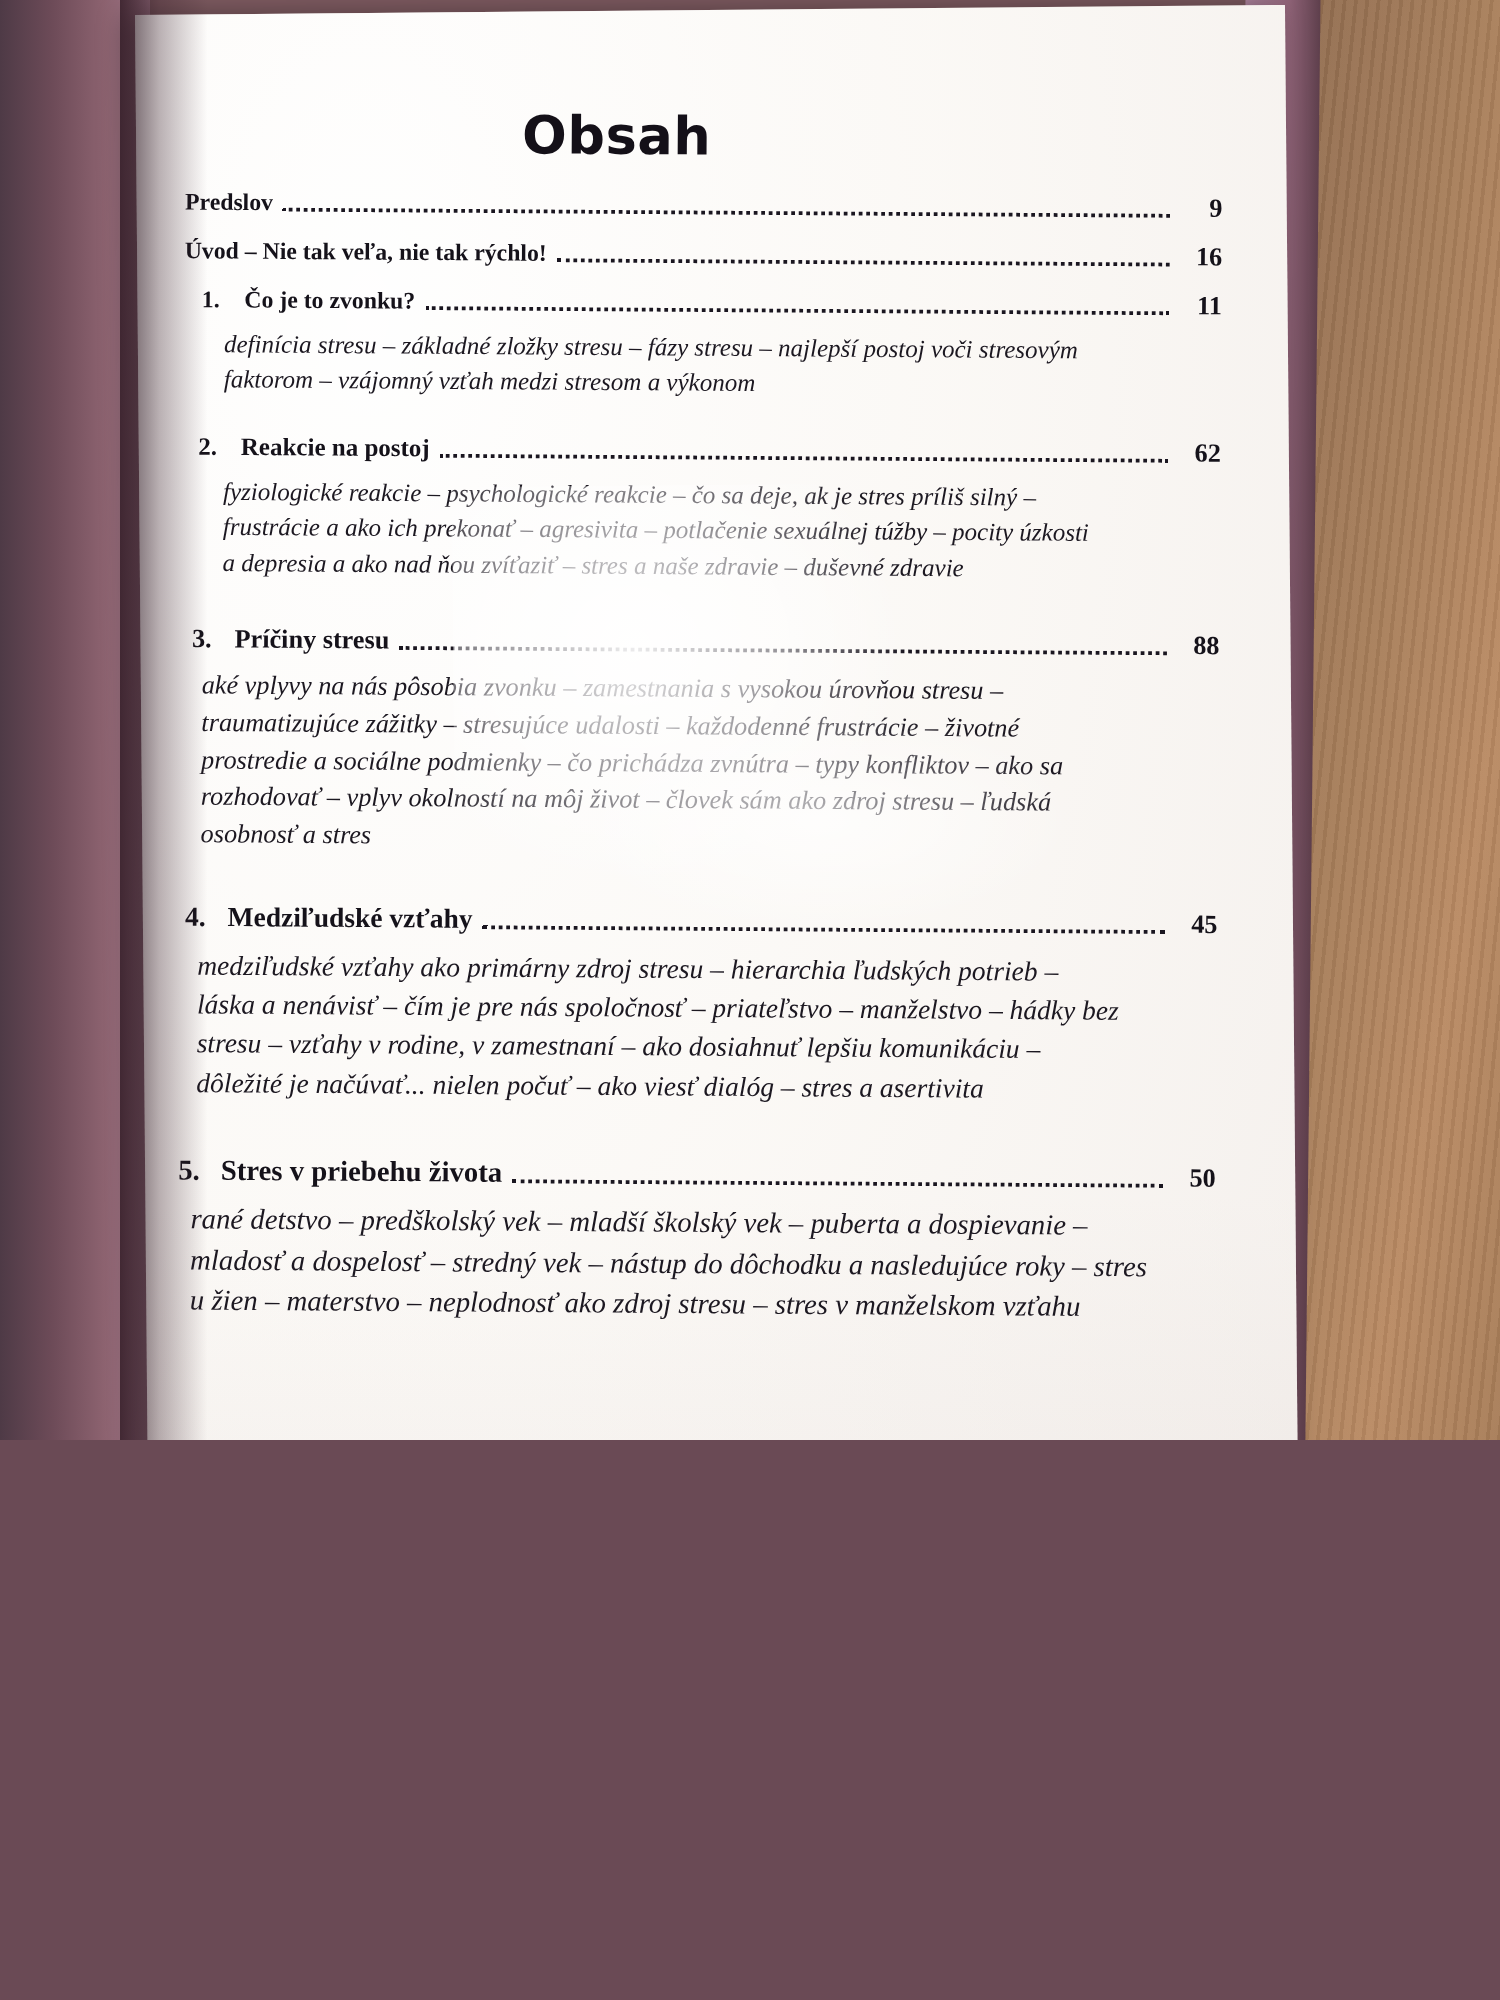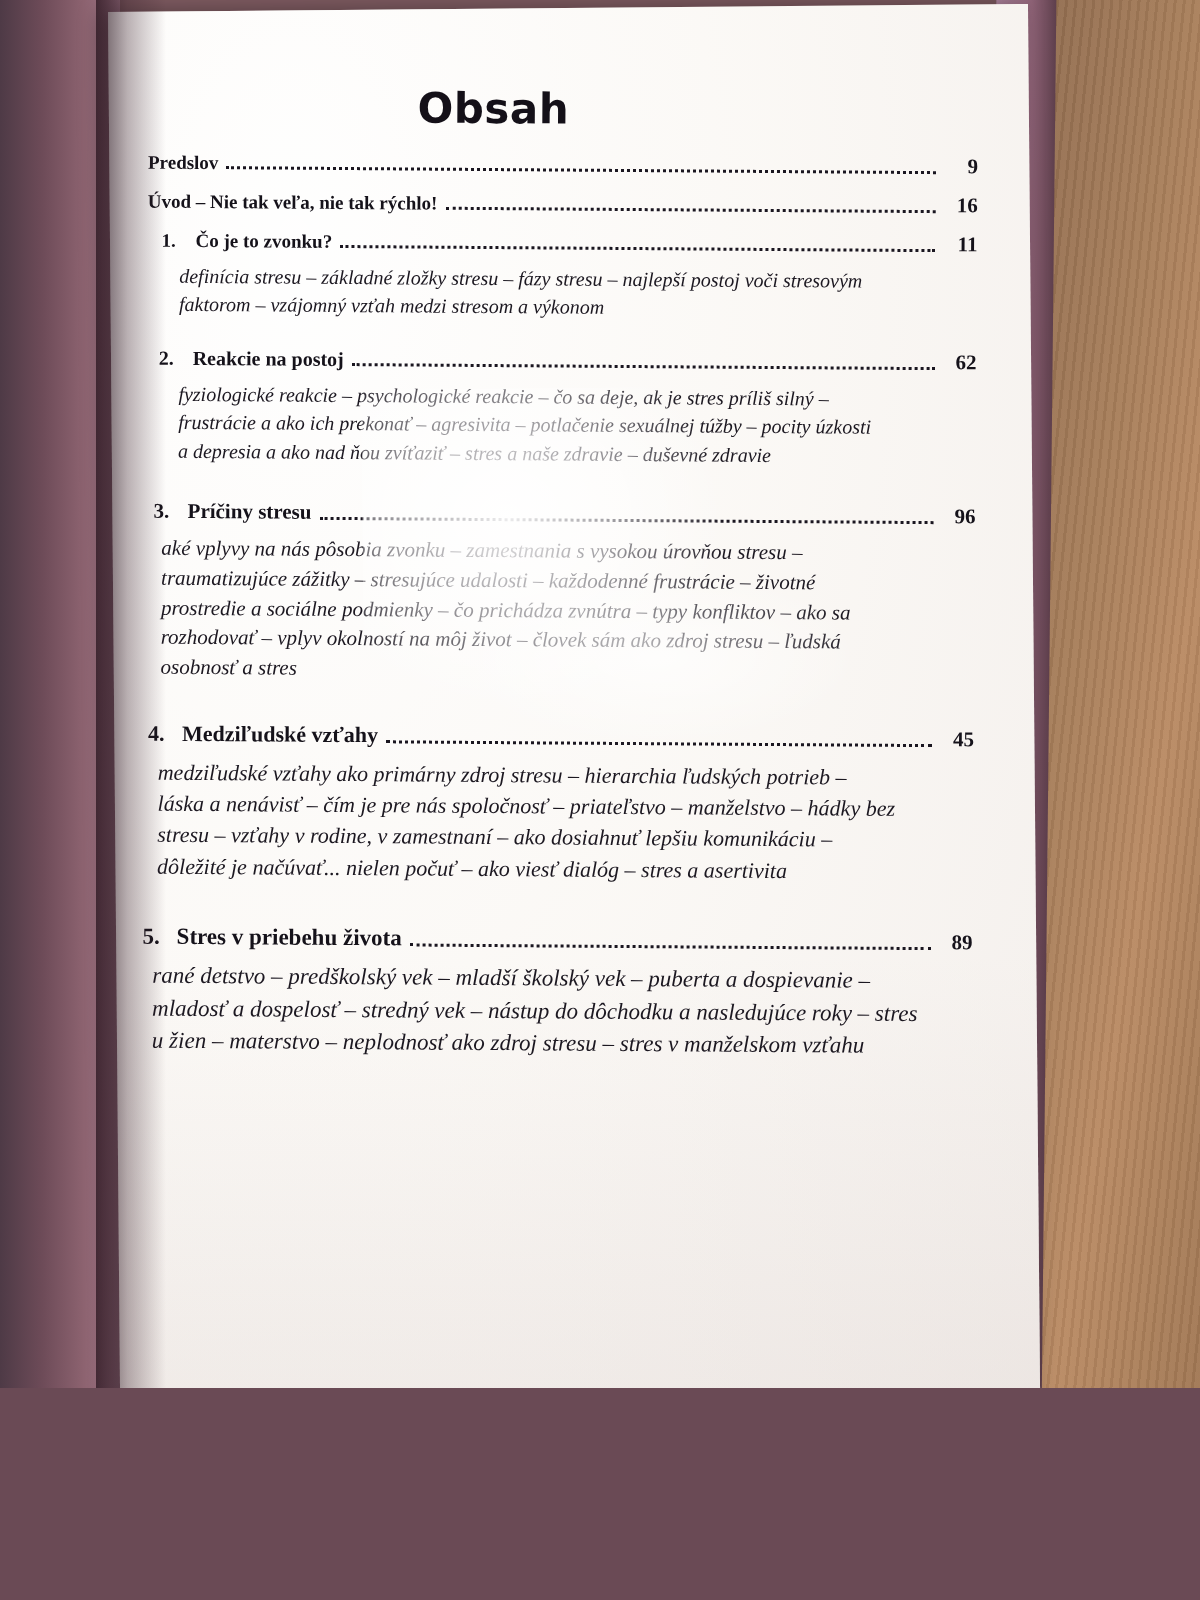--- a/index.html
+++ b/index.html
@@ -11,21 +11,21 @@
     height: 1600px;
     overflow: hidden;
     background: #6a4a55;
     font-family: "Liberation Serif", serif;
   }
 
   
   #scene {
     position: relative;
     width: 1200px;
-    height: 1388px;
+    height: 1152px;
     background: #7d5a60;
     overflow: hidden;
   }
 
   
   .desk {
     position: absolute;
     top: 0;
     left: 1020px;
     width: 180px;
@@ -253,41 +253,41 @@
           <span class="page-no">62</span>
         </div>
         <div class="desc s2">fyziologické reakcie – psychologické reakcie – čo sa deje, ak je stres príliš silný – frustrácie a ako ich prekonať – agresivita – potlačenie sexuálnej túžby – pocity úzkosti a depresia a ako nad ňou zvíťaziť – stres a naše zdravie – duševné zdravie</div>
       </div>
 
       <div class="blk" style="margin-top:34px;">
         <div class="entry s3" style="margin-left:8px;">
           <span class="num">3.</span>
           <span class="title">Príčiny stresu</span>
           <span class="leader"></span>
-          <span class="page-no">96</span>
+          <span class="page-no">88</span>
         </div>
         <div class="desc s3" style="margin-left:16px;max-width:720px;">aké vplyvy na nás pôsobia zvonku – zamestnania s vysokou úrovňou stresu – traumatizujúce zážitky – stresujúce udalosti – každodenné frustrácie – životné prostredie a sociálne podmienky – čo prichádza zvnútra – typy konfliktov – ako sa rozhodovať – vplyv okolností na môj život – človek sám ako zdroj stresu – ľudská osobnosť a stres</div>
       </div>
 
       <div class="blk" style="margin-top:38px;">
         <div class="entry s4" style="margin-left:4px;">
           <span class="num">4.</span>
           <span class="title">Medziľudské vzťahy</span>
           <span class="leader"></span>
           <span class="page-no">45</span>
         </div>
         <div class="desc s4" style="margin-left:14px;max-width:740px;">medziľudské vzťahy ako primárny zdroj stresu – hierarchia ľudských potrieb – láska a nenávisť – čím je pre nás spoločnosť – priateľstvo – manželstvo – hádky bez stresu – vzťahy v rodine, v zamestnaní – ako dosiahnuť lepšiu komunikáciu – dôležité je načúvať... nielen počuť – ako viesť dialóg – stres a asertivita</div>
       </div>
 
       <div class="blk" style="margin-top:42px;">
         <div class="entry s5" style="margin-left:0px;">
           <span class="num">5.</span>
           <span class="title">Stres v priebehu života</span>
           <span class="leader"></span>
-          <span class="page-no">89</span>
+          <span class="page-no">50</span>
         </div>
         <div class="desc s5" style="margin-left:10px;max-width:770px;">rané detstvo – predškolský vek – mladší školský vek – puberta a dospievanie – mladosť a dospelosť – stredný vek – nástup do dôchodku a nasledujúce roky – stres u žien – materstvo – neplodnosť ako zdroj stresu – stres v manželskom vzťahu</div>
       </div>
 
     </div>
 
     <div class="page-number">7</div>
 
     <div class="glare"></div>
     <div class="glare2"></div>

